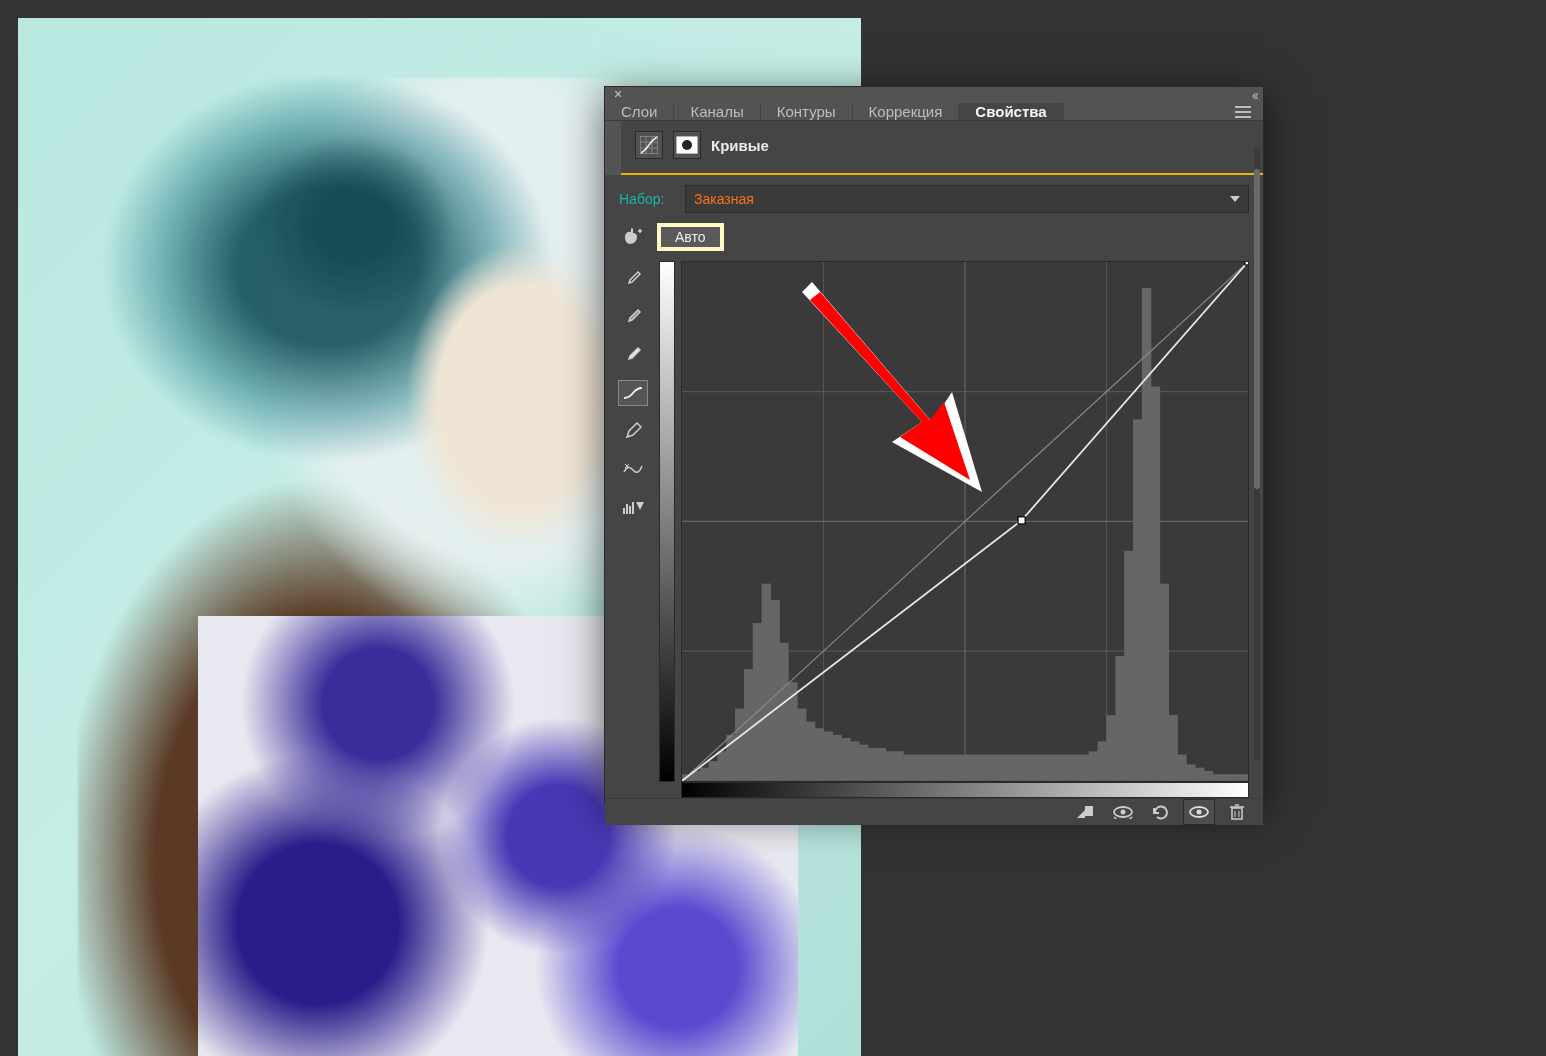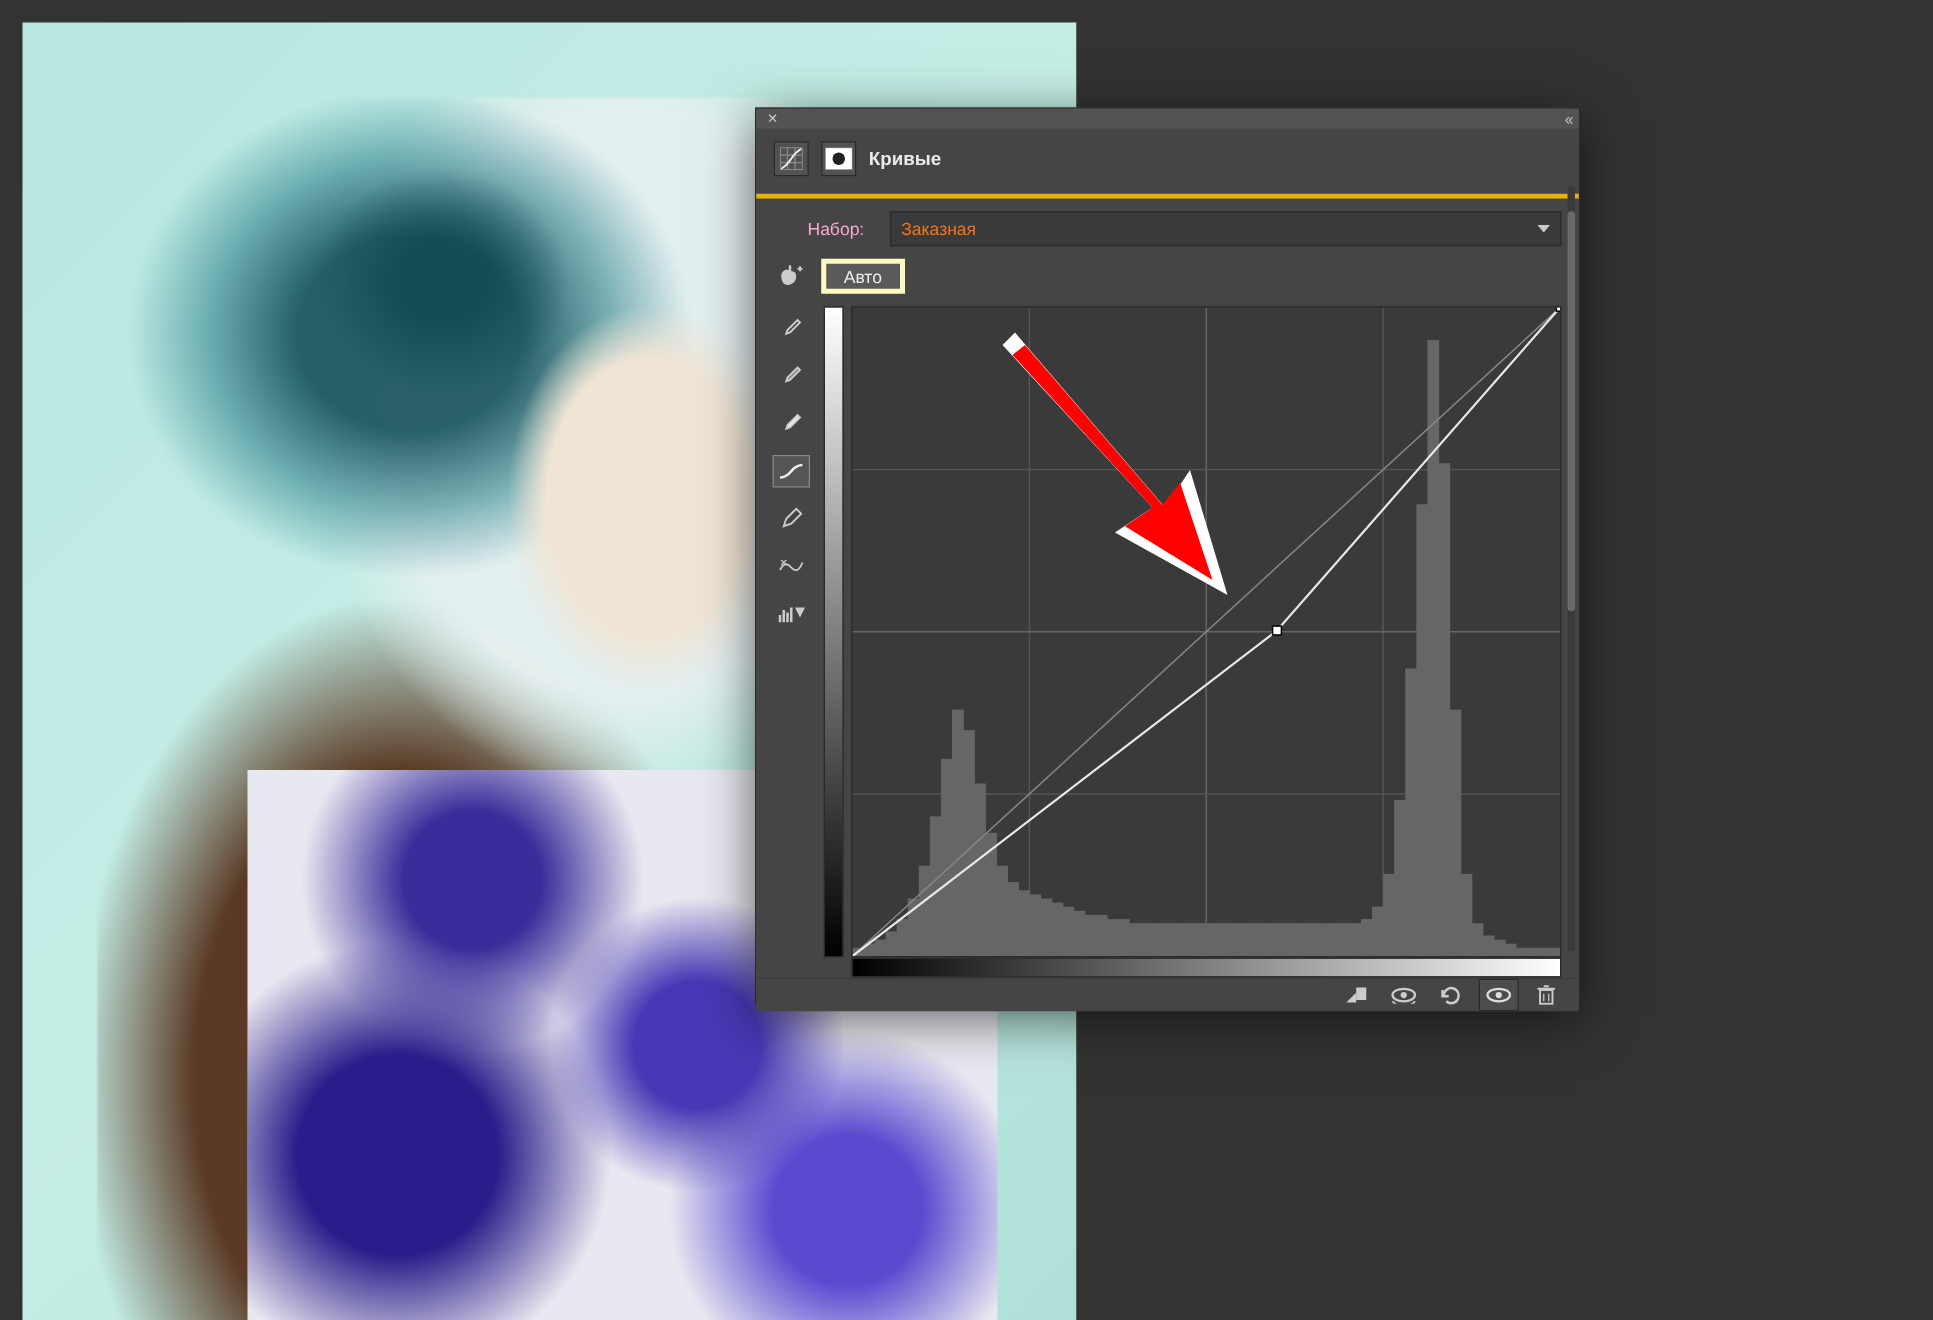--- a/index.html
+++ b/index.html
@@ -85,41 +85,42 @@
     color:#f5f5f5;
     font-weight:600;
   }
   .menu-icon { margin-left:auto; padding:0 12px; display:flex; align-items:center; color:#bbb;}
   .menu-icon svg { width:16px; height:12px; }
 
   .subheader {
     display:flex; align-items:center; gap:10px;
     padding: 10px 14px 14px 14px;
     background:#454545;
-    border-bottom:4px solid #eab308;
+    border-bottom:2px solid #eab308;
+    margin-left:16px;
   }
   .icon-btn {
     width:28px; height:28px;
     border:1px solid #2a2a2a;
     background:#525252;
     display:flex; align-items:center; justify-content:center;
     color:#ddd;
   }
   .icon-btn.mask { background:#525252; }
   .subheader-label { font-weight:600; color:#eaeaea; font-size:15px;}
 
   .body {
     flex:1; background:#454545;
     padding: 10px 14px 0 14px;
     display:flex; flex-direction:column;
     position:relative;
   }
 
   .row { display:flex; align-items:center; gap:10px; margin-bottom:10px;}
-  .row-label { width:56px; color:#f9a8d4; font-size:14px;margin-left:27px;}
+  .row-label { width:56px; color:#14b8a6; font-size:14px;}
   .select {
     flex:1; height:28px; background:#3a3a3a; border:1px solid #2a2a2a;
     display:flex; align-items:center; padding:0 8px; color:#f97316; font-size:14px;
     position:relative;
   }
   .select .chev { margin-left:auto; }
   .auto-btn {
     height:28px; padding:0 14px; background:#5a5a5a; border:4px solid #fef9c3;
     color:#eee; font-size:14px; display:flex; align-items:center;
   }
@@ -194,20 +195,34 @@
     <div class="dress"></div>
   </div>
 </div>
 
 <div class="panel">
   <div class="panel-header">
     <div class="close-x">×</div>
     <div class="collapse">‹‹</div>
   </div>
 
+  <div class="tabs">
+    <div class="tab">Слои</div>
+    <div class="tab">Каналы</div>
+    <div class="tab">Контуры</div>
+    <div class="tab">Коррекция</div>
+    <div class="tab active">Свойства</div>
+    <div class="menu-icon">
+      <svg viewBox="0 0 16 12">
+          <line x1="0" y1="1" x2="16" y2="1" stroke="#bbb" stroke-width="2"></line>
+          <line x1="0" y1="6" x2="16" y2="6" stroke="#bbb" stroke-width="2"></line>
+          <line x1="0" y1="11" x2="16" y2="11" stroke="#bbb" stroke-width="2"></line>
+        </svg>
+    </div>
+  </div>
 
   <div class="subheader">
     <div class="icon-btn">
       <svg width="18" height="18" viewBox="0 0 18 18">
           <rect x="0" y="0" width="18" height="18" fill="none" stroke="#aaa"></rect>
           <line x1="6" y1="0" x2="6" y2="18" stroke="#888"></line>
           <line x1="12" y1="0" x2="12" y2="18" stroke="#888"></line>
           <line x1="0" y1="6" x2="18" y2="6" stroke="#888"></line>
           <line x1="0" y1="12" x2="18" y2="12" stroke="#888"></line>
           <path d="M1 17 Q6 14 9 9 Q12 4 17 1" stroke="#eee" fill="none" stroke-width="1.5"></path>

